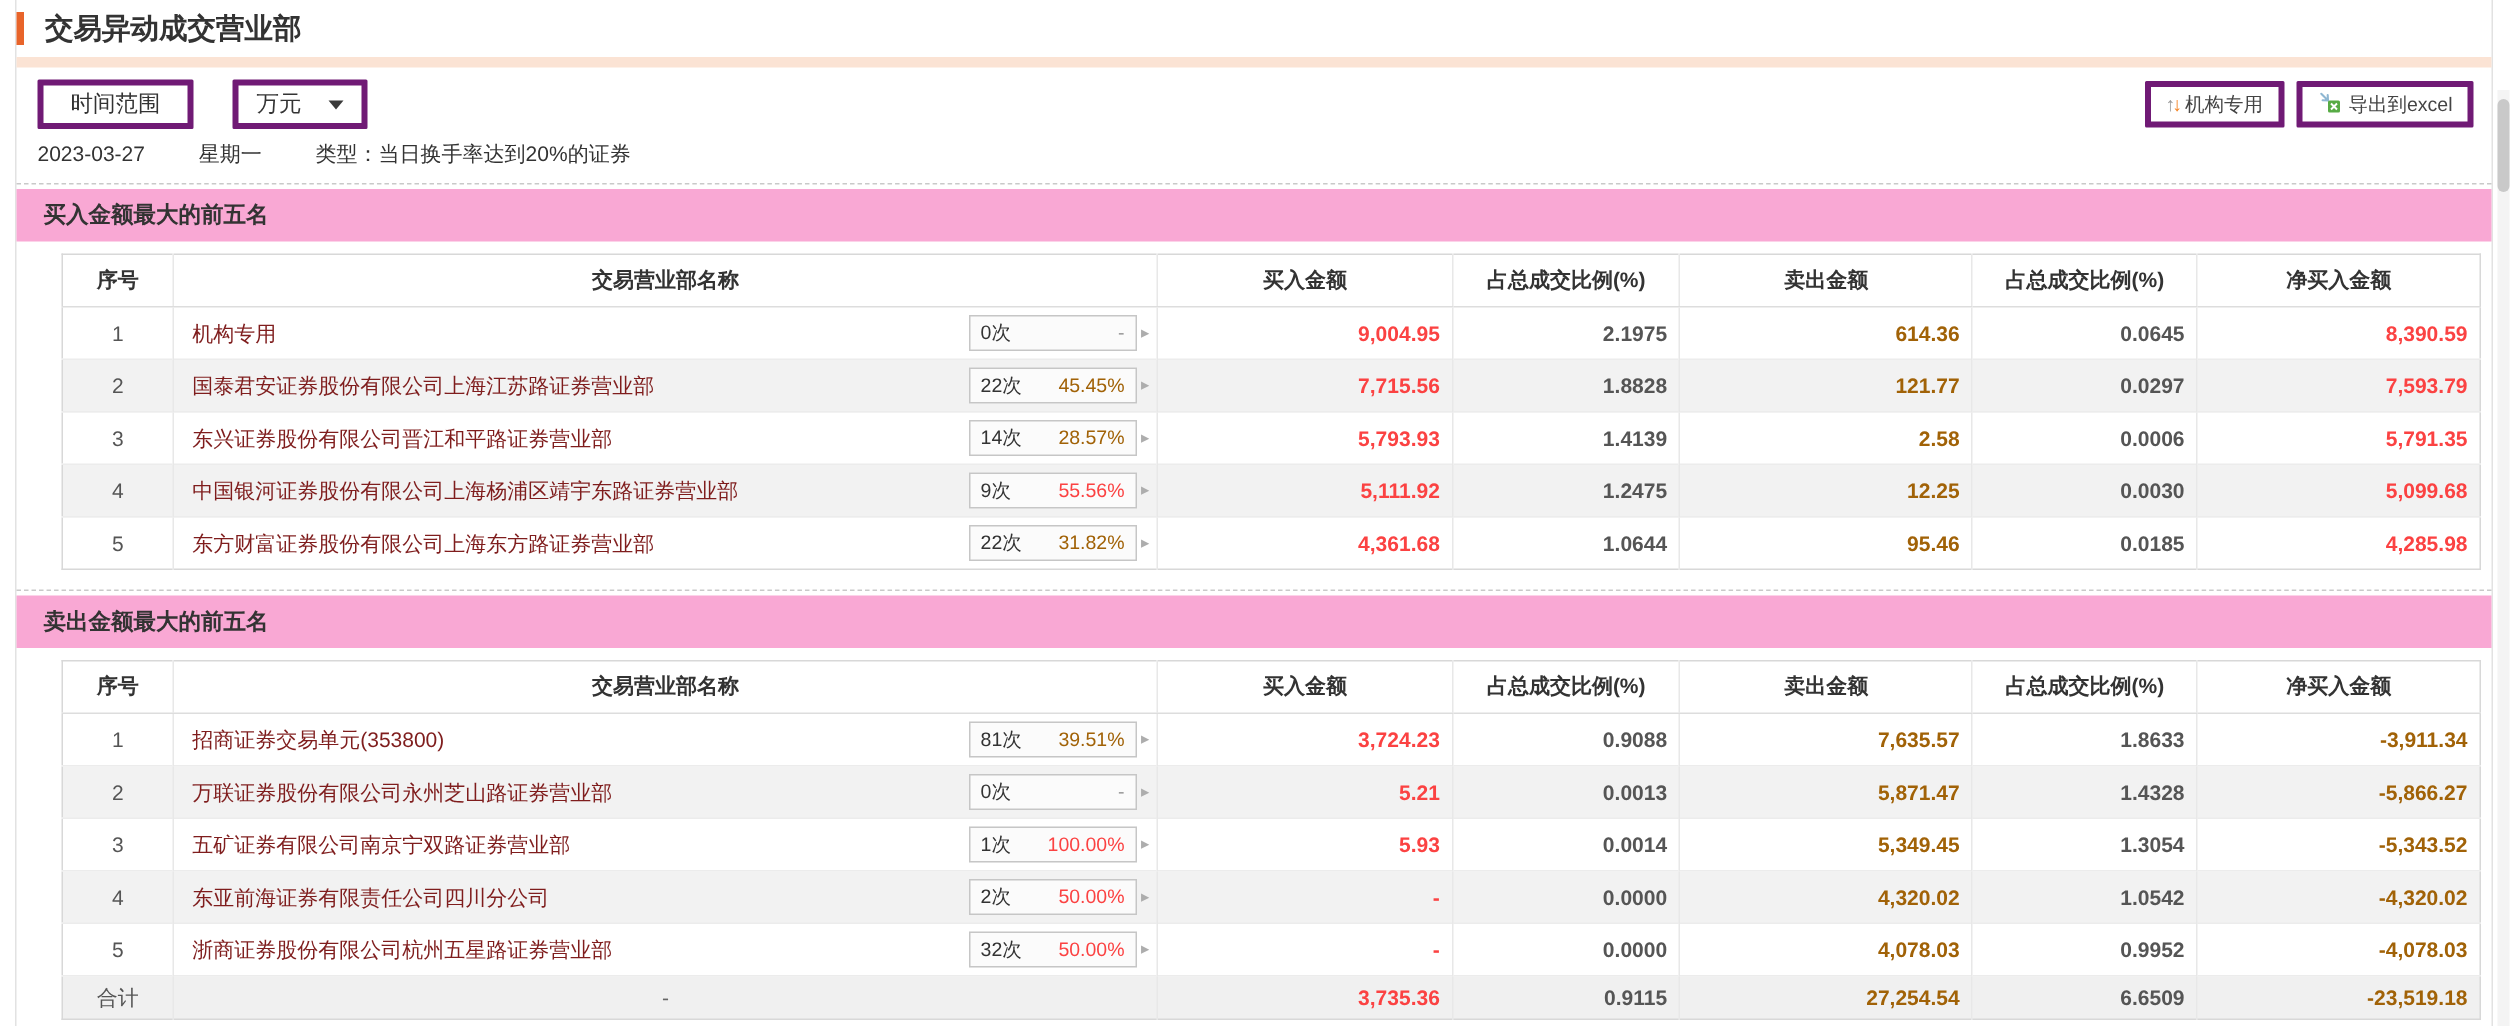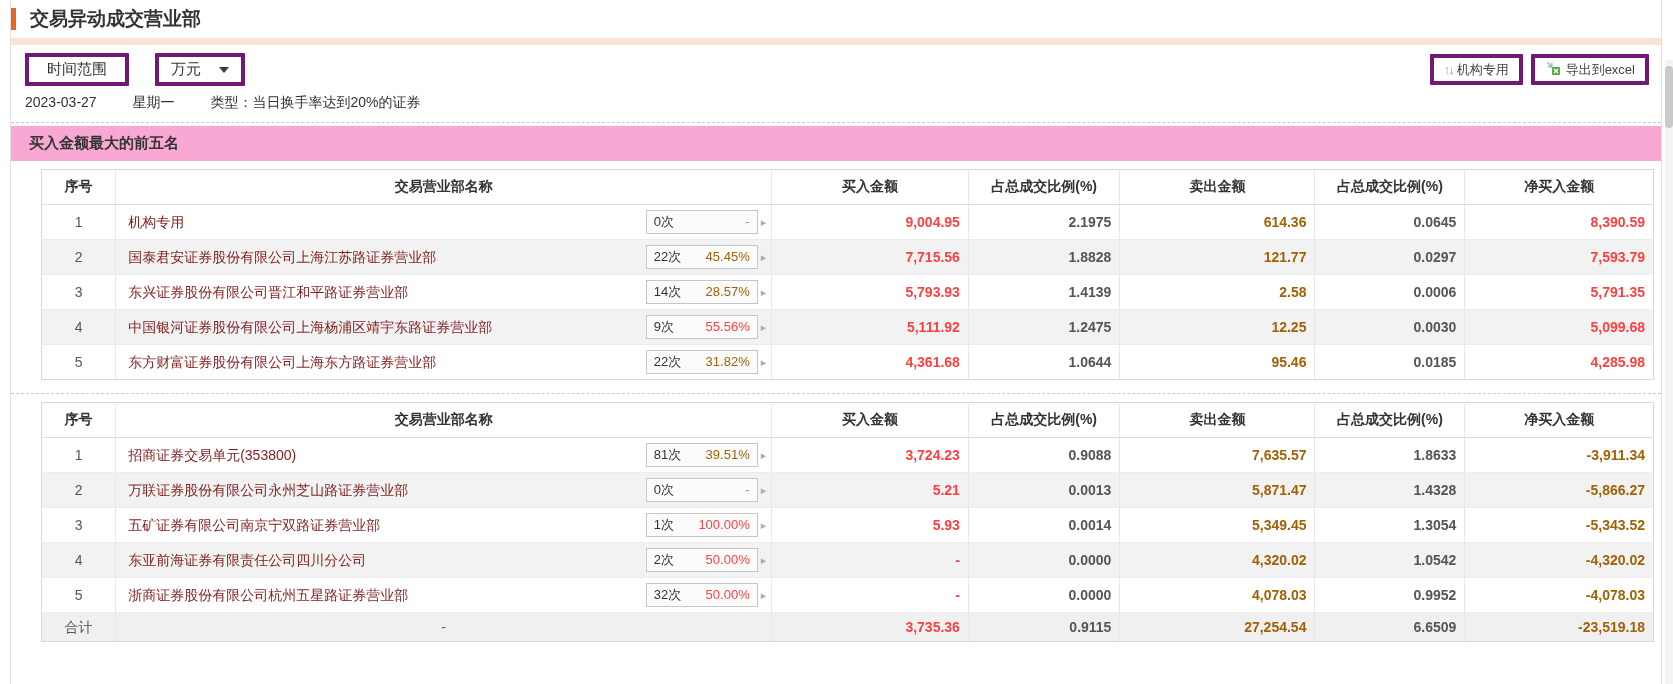--- a/index.html
+++ b/index.html
@@ -228,20 +228,21 @@
                 <td class="num sell c-green">95.46</td>
                 <td class="num sell-ratio c-gray">0.0185</td>
                 <td class="num net c-red">4,285.98</td>
               </tr>
             </tbody>
           </table>
         </div>
       </div>
       <div class="dashed"></div>
       <div class="section">
+        <div class="section-title">卖出金额最大的前五名</div>
         <div class="tbl-wrap">
           <table>
             <colgroup>
               <col style="width: 4.6%;">
               <col style="width: 40.7%;">
               <col style="width: 12.2%;">
               <col style="width: 9.4%;">
               <col style="width: 12.1%;">
               <col style="width: 9.3%;">
               <col style="width: 11.7%;">

